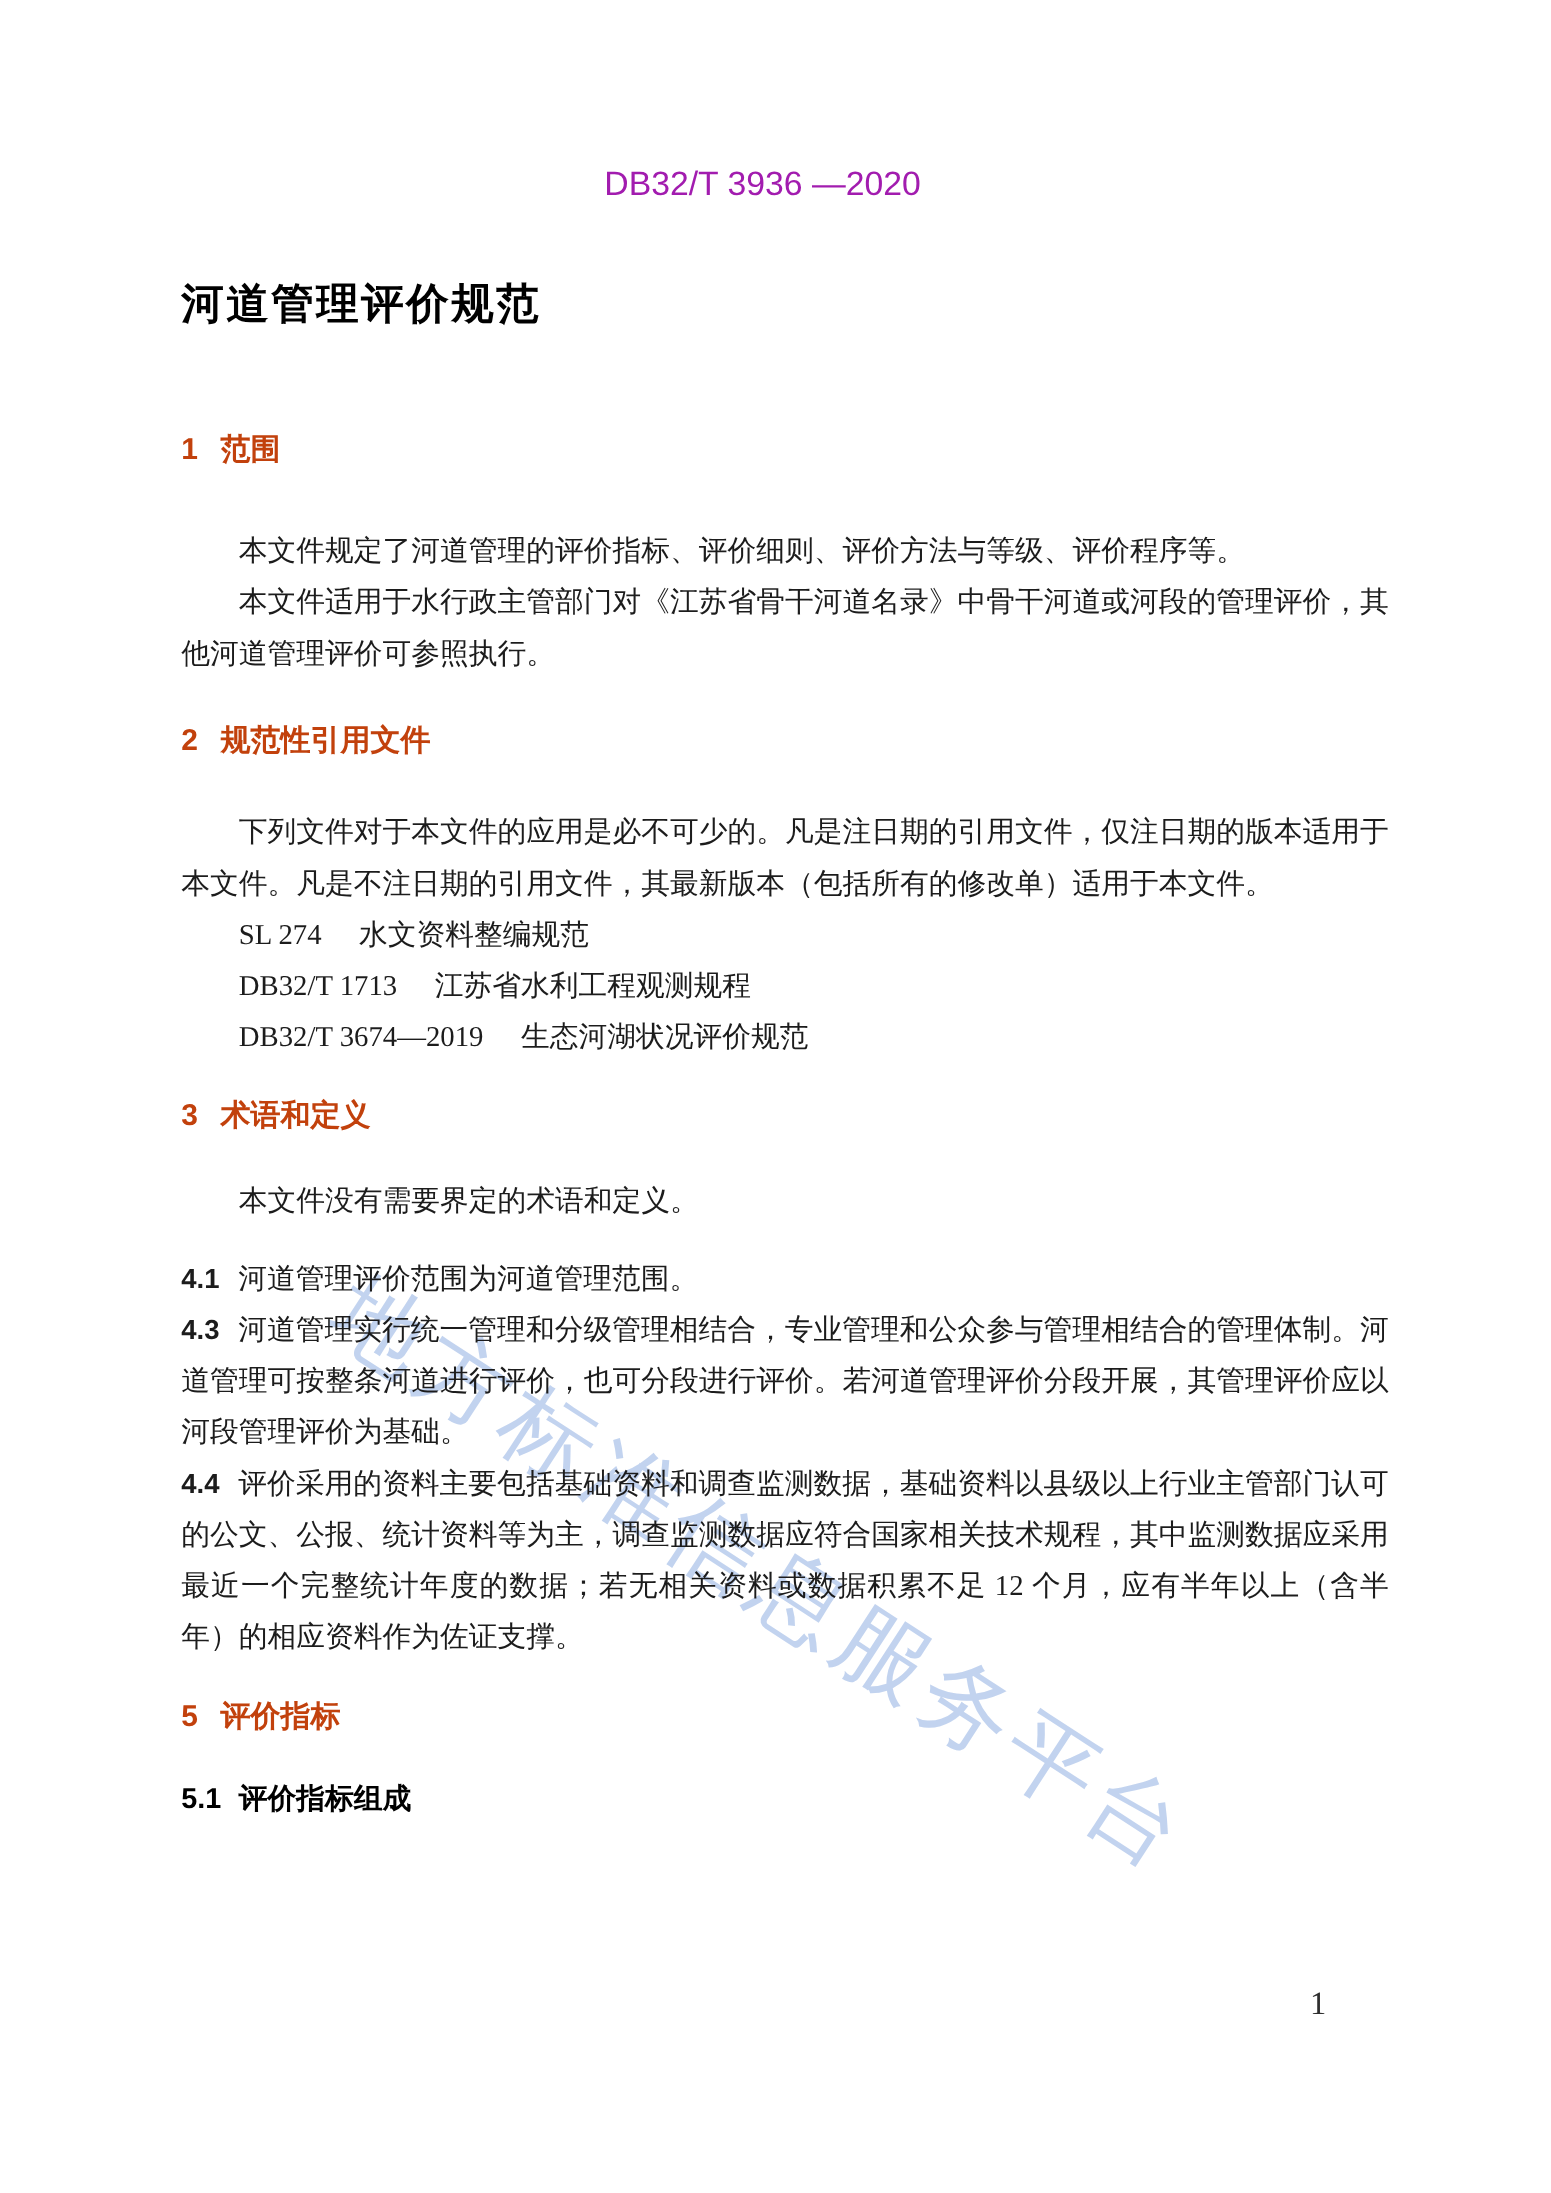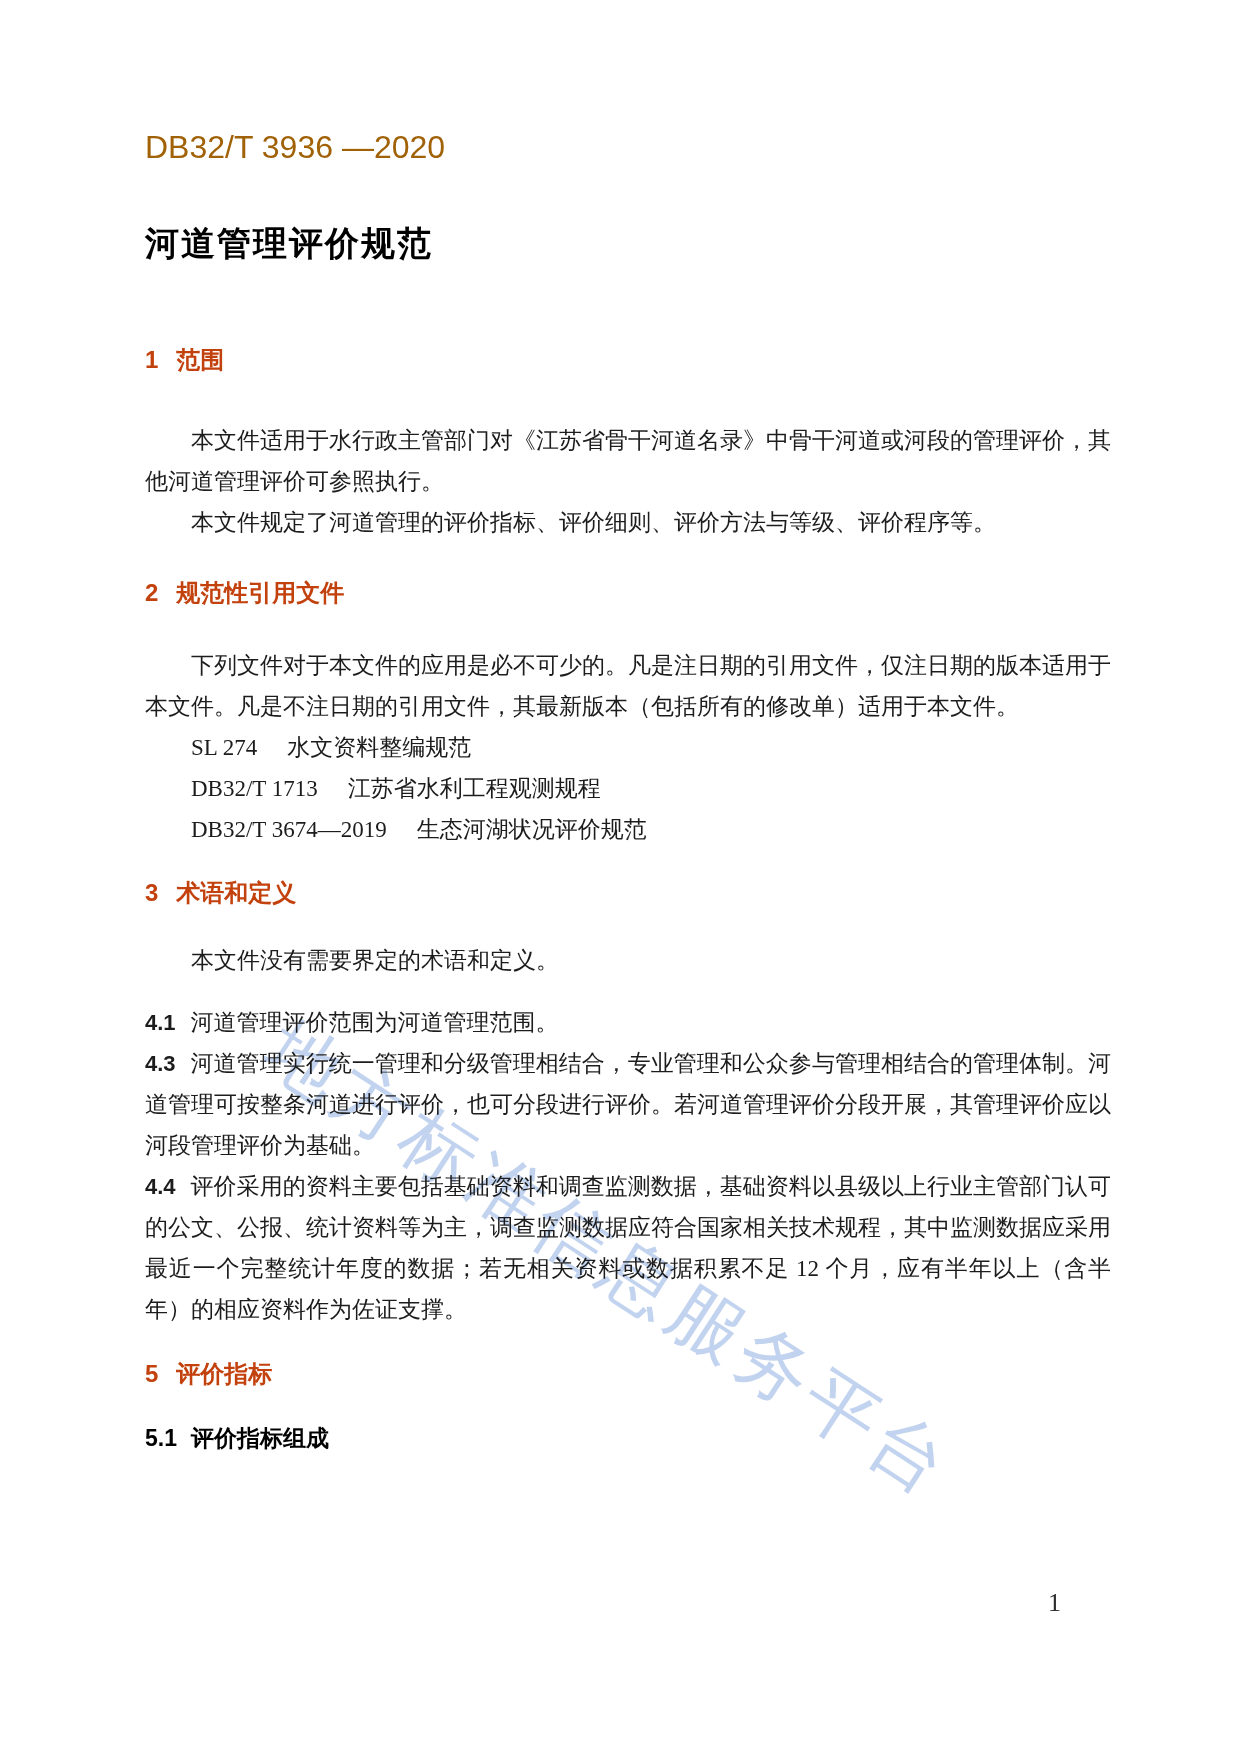--- a/index.html
+++ b/index.html
@@ -14,25 +14,25 @@
   }
   .content {
     position:absolute;
     left:145px;
     top:0;
     width:966px;
   }
   .doc-number {
     margin-top:132px;
     font-family:"Liberation Sans", sans-serif;
-    font-size:32px;
+    font-size:27px;
     line-height:30px;
-    text-align:left;
+    text-align:center;
     padding-right:36px;
-    color:#a16207;
+    color:#a21caf;
   }
   .doc-title {
     margin-top:56px;
     text-align:left;
     font-family:"Liberation Sans", sans-serif;
     font-weight:700;
     font-size:34px;
     line-height:50px;
     letter-spacing:2px;
     color:#000;
@@ -125,22 +125,22 @@
   <div class="content">
 
     <div class="doc-number">DB32/T 3936 —2020</div>
 
     <div class="doc-title">河道管理评价规范</div>
 
     <p class="sec-heading h-s1">
       <span class="sec-num">1</span><span>范围</span>
     </p>
     <div class="body-block body-s1">
+      <p class="body indent">本文件规定了河道管理的评价指标、评价细则、评价方法与等级、评价程序等。</p>
       <p class="body indent">本文件适用于水行政主管部门对《江苏省骨干河道名录》中骨干河道或河段的管理评价，其他河道管理评价可参照执行。</p>
-      <p class="body indent">本文件规定了河道管理的评价指标、评价细则、评价方法与等级、评价程序等。</p>
     </div>
 
     <p class="sec-heading h-s2">
       <span class="sec-num">2</span><span>规范性引用文件</span>
     </p>
     <div class="body-block body-s2">
       <p class="body indent">下列文件对于本文件的应用是必不可少的。凡是注日期的引用文件，仅注日期的版本适用于本文件。凡是不注日期的引用文件，其最新版本（包括所有的修改单）适用于本文件。</p>
       <p class="ref">
         <span class="ref-code">SL 274</span><span>水文资料整编规范</span>
       </p>

